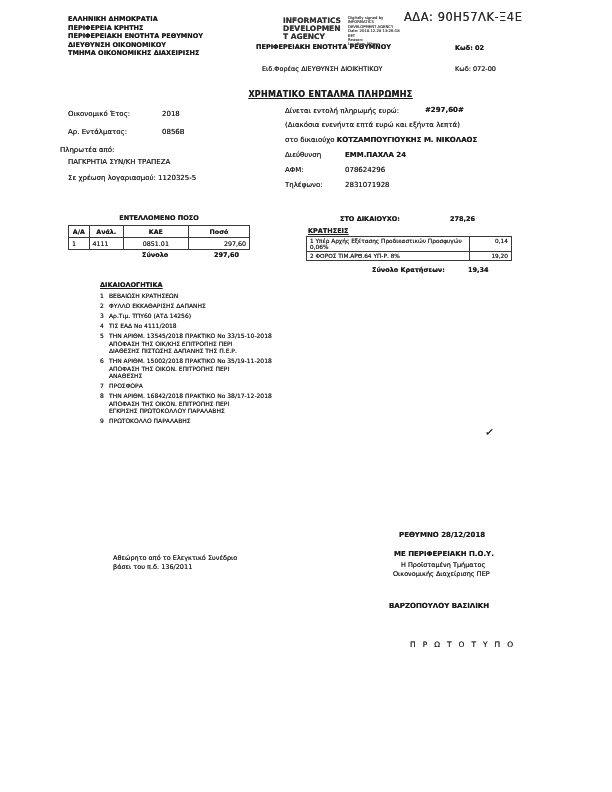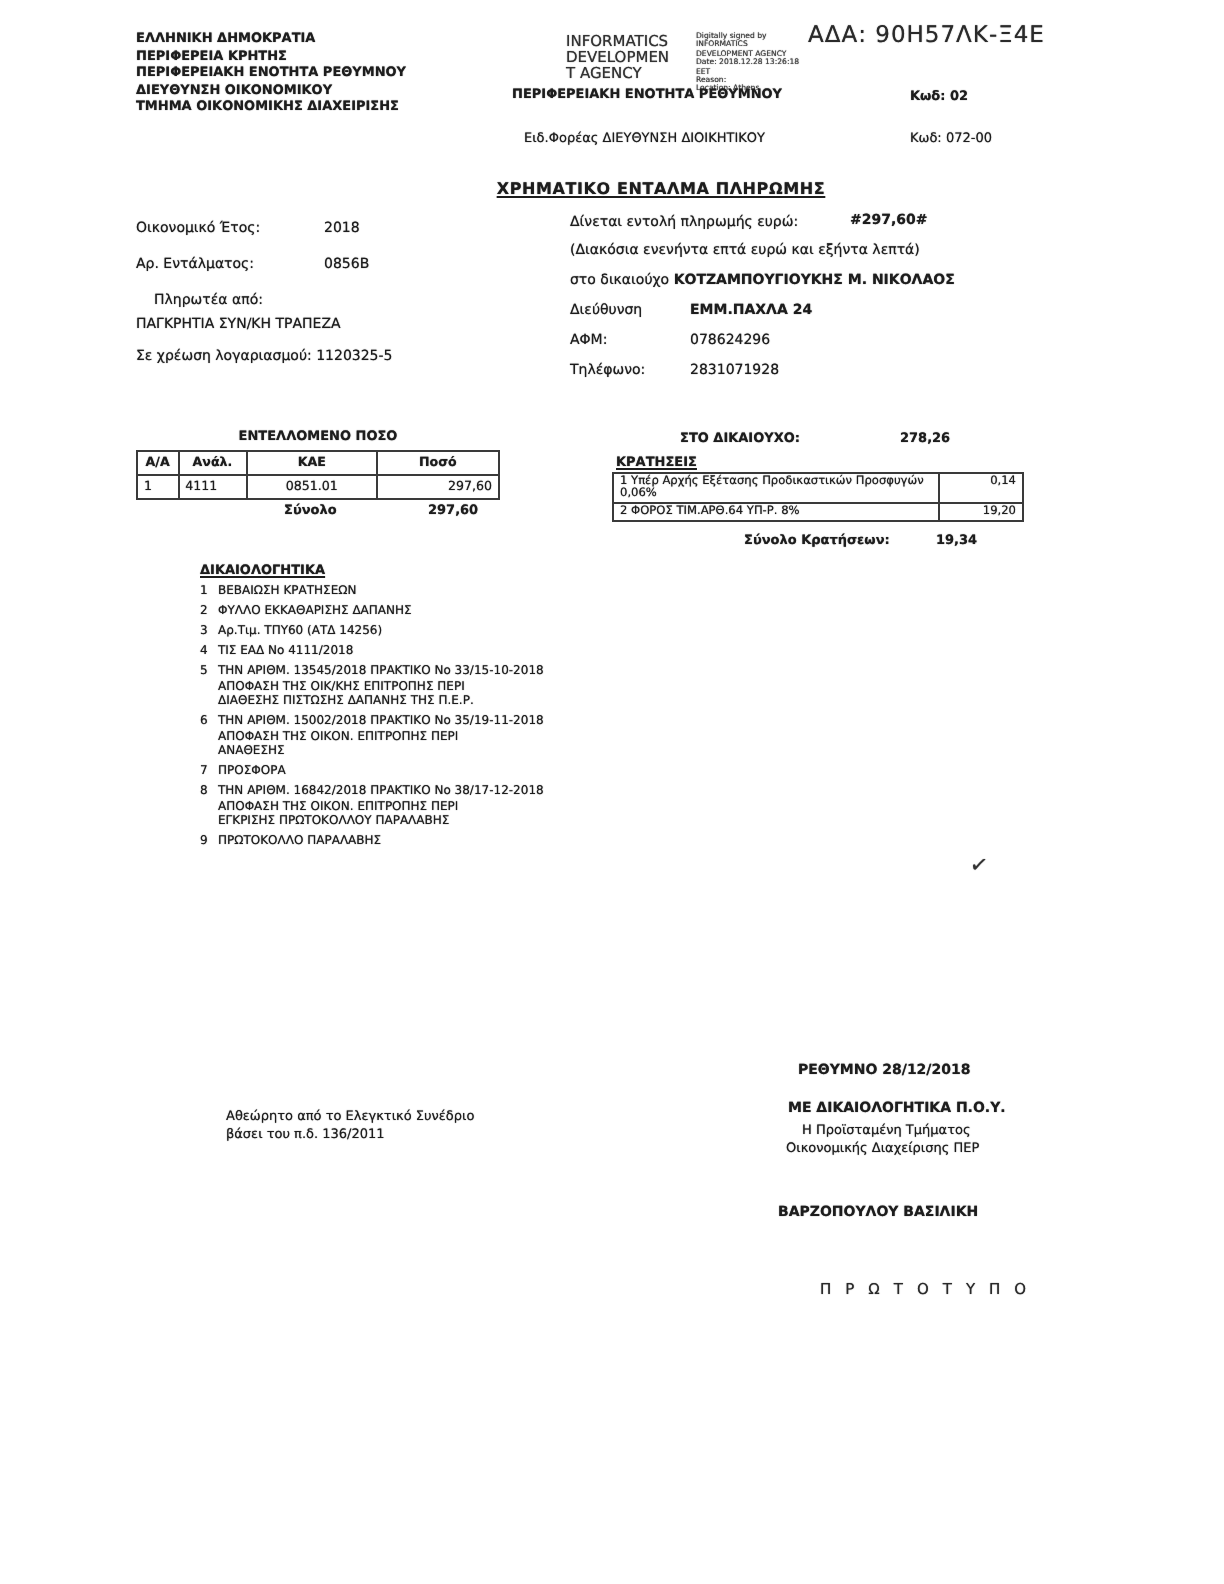--- a/index.html
+++ b/index.html
@@ -10,21 +10,21 @@
   }
   .abs{position:absolute;}
   .pre{white-space:pre-line;}
   .b{font-weight:bold;}
   .u{text-decoration:underline;}
   .scan{text-shadow:0 0 .5px rgba(40,40,40,.85);}
   .f65{font-size:6.5px;line-height:8.5px;}
   .f7{font-size:7px;line-height:9px;}
   .f6{font-size:6px;line-height:7.5px;}
   .ada{font-size:11.5px;letter-spacing:.5px;color:#2a2a2a;margin-left:31px;}
-  .stampbig{font-size:7.5px;line-height:8px;font-weight:normal;color:#333;}
+  .stampbig{font-size:7.5px;line-height:8px;font-weight:bold;color:#333;}
   .stampsmall{font-size:3.8px;line-height:4.4px;color:#444;}
   .title{font-size:8px;font-weight:bold;text-decoration:underline;text-align:center;letter-spacing:.3px;}
   table{border-collapse:collapse;}
   .amt-table{position:absolute;left:68px;top:225px;width:182px;font-size:6.3px;}
   .amt-table th,.amt-table td{border:0.8px solid #3a3a3a;padding:1px 3px;height:9px;}
   .amt-table th{font-weight:bold;text-align:center;}
   .ded-table{position:absolute;left:306px;top:236px;width:206px;font-size:5.8px;}
   .ded-table td{border:0.8px solid #3a3a3a;padding:1px 3px;vertical-align:top;}
   .num-cell{text-align:right;}
   .doc-item{display:flex;margin-bottom:2.5px;}
@@ -66,21 +66,21 @@
   <div class="abs f65" style="left:455px;top:65px;">Κωδ: 072-00</div>
 
   <div class="abs title" style="left:248px;top:90px;width:165px;">ΧΡΗΜΑΤΙΚΟ ΕΝΤΑΛΜΑ ΠΛΗΡΩΜΗΣ</div>
 
   <div class="abs f7" style="left:68px;top:110px;">Οικονομικό Έτος:</div>
   <div class="abs f7" style="left:162px;top:110px;">2018</div>
 
   <div class="abs f7" style="left:68px;top:128px;">Αρ. Εντάλματος:</div>
   <div class="abs f7" style="left:162px;top:128px;">0856Β</div>
 
-  <div class="abs f7" style="left:77px;top:146px;">Πληρωτέα από:</div>
+  <div class="abs f7" style="left:60px;top:146px;">Πληρωτέα από:</div>
   <div class="abs f7" style="left:68px;top:158px;">ΠΑΓΚΡΗΤΙΑ ΣΥΝ/ΚΗ ΤΡΑΠΕΖΑ</div>
   <div class="abs f7" style="left:68px;top:174px;">Σε χρέωση λογαριασμού: 1120325-5</div>
 
   <div class="abs f7" style="left:285px;top:107px;">Δίνεται εντολή πληρωμής ευρώ:</div>
   <div class="abs f7 b" style="left:425px;top:106px;">#297,60#</div>
   <div class="abs f7" style="left:285px;top:121px;">(Διακόσια ενενήντα επτά ευρώ  και εξήντα  λεπτά)</div>
 
   <div class="abs f7" style="left:285px;top:136px;">
     <span>στο δικαιούχο</span>
     <span class="b">ΚΟΤΖΑΜΠΟΥΓΙΟΥΚΗΣ Μ. ΝΙΚΟΛΑΟΣ</span>
@@ -181,19 +181,19 @@
       <span class="doc-text">ΠΡΩΤΟΚΟΛΛΟ ΠΑΡΑΛΑΒΗΣ</span>
     </div>
   </div>
 
   <div class="abs check" style="left:485px;top:426px;">✓</div>
 
   <div class="abs f65 pre" style="left:113px;top:554px;">Αθεώρητο από το Ελεγκτικό Συνέδριο
 βάσει του π.δ. 136/2011</div>
 
   <div class="abs f7 b" style="left:399px;top:531px;">ΡΕΘΥΜΝΟ 28/12/2018</div>
-  <div class="abs f7 b" style="left:394px;top:550px;">ΜΕ ΔΙΚΑΙΟΛΟΓΗΤΙΚΑ Π.Ο.Υ.</div>
+  <div class="abs f7 b" style="left:394px;top:550px;">ΜΕ ΠΕΡΙΦΕΡΕΙΑΚΗ Π.Ο.Υ.</div>
   <div class="abs f65" style="left:401px;top:561px;">Η Προϊσταμένη Τμήματος</div>
   <div class="abs f65" style="left:393px;top:570px;">Οικονομικής Διαχείρισης ΠΕΡ</div>
   <div class="abs f7 b" style="left:389px;top:602px;text-align:center;">ΒΑΡΖΟΠΟΥΛΟΥ ΒΑΣΙΛΙΚΗ</div>
   <div class="abs spaced" style="left:410px;top:640px;">ΠΡΩΤΟΤΥΠΟ</div>
 
 </div>
 
 </body></html>

